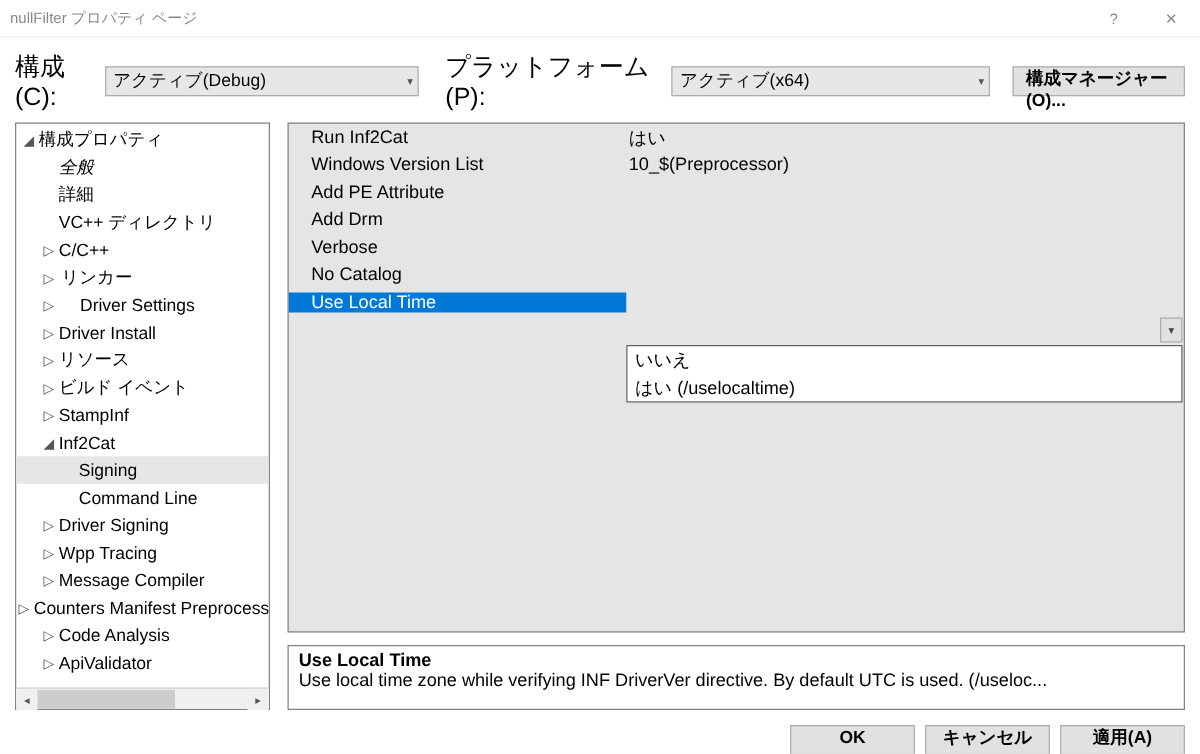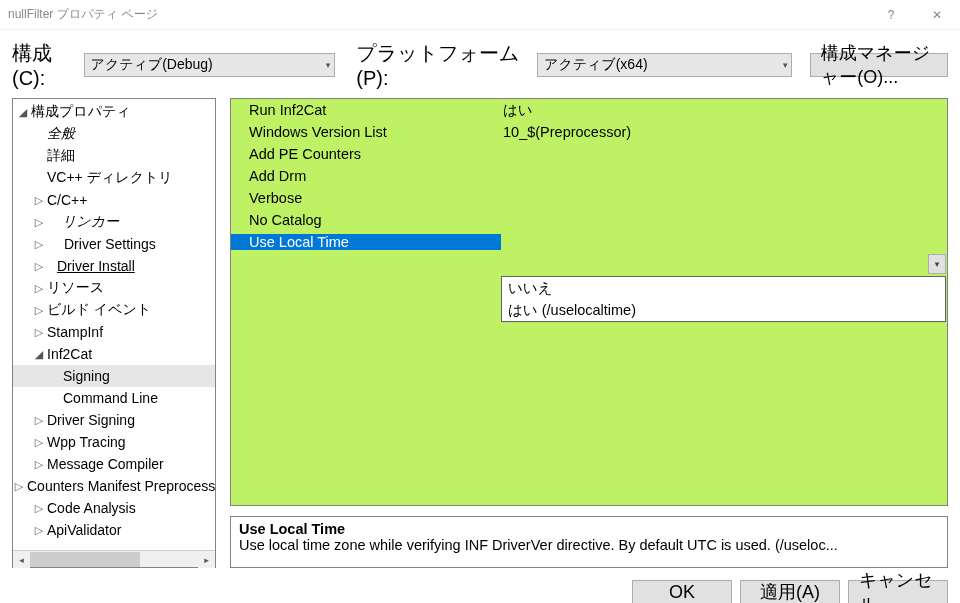--- a/index.html
+++ b/index.html
@@ -50,23 +50,24 @@
     position: absolute; right: 4px; top: 50%; transform: translateY(-50%);
     font-size: 9px; color: #555;
   }
   .cfg-combo1 { width: 280px; }
   .cfg-combo2 { width: 284px; }
   .btn {
     border: 1px solid #adadad;
     background: #e1e1e1;
     height: 24px;
     min-width: 90px;
-    display: inline-flex; align-items: center; justify-content: center;
-    font-size: 18px;
+    display: inline-flex; justify-content: center;
+    font-size: 14px;
     padding: 0 10px;
+    font-weight: bold;
   }
   .mgr-btn { width: 152px; }
   
   .main {
     display: flex;
     padding: 0 12px 0 12px;
     height: 470px;
   }
   .tree-pane {
     width: 204px;
@@ -117,21 +118,21 @@
   .tree-hscroll .track { flex: 1; }
   
   .right-pane {
     flex: 1;
     margin-left: 14px;
     display: flex; flex-direction: column;
   }
   .grid-pane {
     flex: 1;
     border: 1px solid #828282;
-    background: #bef264;
+    background: #e5e5e5;
     position: relative;
     overflow: visible;
   }
   .grid-row {
     display: flex;
     height: 22px;
     align-items: center;
     font-size: 14.5px;
   }
   .grid-row .gname {
@@ -258,31 +259,31 @@
           <span style="margin-left: 2px;">VC++ ディレクトリ</span>
         </div>
         <div class="tree-item">
           <span style="display: inline-block; width: 20px;"></span>
           <span class="tw">▷</span>
           <span style="margin-left: 2px;">C/C++</span>
         </div>
         <div class="tree-item">
           <span style="display: inline-block; width: 20px;"></span>
           <span class="tw">▷</span>
-          <span style="margin-left: 17px; font-style: italic;">リンカー</span>
+          <span style="margin-left: 4px;">リンカー</span>
         </div>
         <div class="tree-item">
           <span style="display: inline-block; width: 20px;"></span>
           <span class="tw">▷</span>
           <span style="margin-left: 19px;">Driver Settings</span>
         </div>
         <div class="tree-item">
           <span style="display: inline-block; width: 20px;"></span>
           <span class="tw">▷</span>
-          <span style="margin-left: 12px; text-decoration: underline;">Driver Install</span>
+          <span style="margin-left: 2px;">Driver Install</span>
         </div>
         <div class="tree-item">
           <span style="display: inline-block; width: 20px;"></span>
           <span class="tw">▷</span>
           <span style="margin-left: 2px;">リソース</span>
         </div>
         <div class="tree-item">
           <span style="display: inline-block; width: 20px;"></span>
           <span class="tw">▷</span>
           <span style="margin-left: 2px;">ビルド イベント</span>
@@ -351,21 +352,21 @@
 
       <div class="grid-row">
           <div class="gname">Run Inf2Cat</div>
           <div class="gval">はい</div>
         </div>
         <div class="grid-row">
           <div class="gname">Windows Version List</div>
           <div class="gval">10_$(Preprocessor)</div>
         </div>
         <div class="grid-row">
-          <div class="gname">Add PE Counters</div>
+          <div class="gname">Add PE Attribute</div>
           <div class="gval"></div>
         </div>
         <div class="grid-row">
           <div class="gname">Add Drm</div>
           <div class="gval"></div>
         </div>
         <div class="grid-row">
           <div class="gname">Verbose</div>
           <div class="gval"></div>
         </div>
@@ -392,18 +393,18 @@
       <div class="dtext">Use local time zone while verifying INF DriverVer directive. By default UTC is used.  (/useloc...</div>
     </div>
   </div>
 </div>
 
 <div class="button-row">
   <div class="btn">
       <span>OK</span>
     </div>
   <div class="btn">
+      <span>キャンセル</span>
+    </div>
+  <div class="btn">
       <span>適用(A)</span>
     </div>
-  <div class="btn">
-      <span>キャンセル</span>
-    </div>
 </div>
 
 </body></html>

